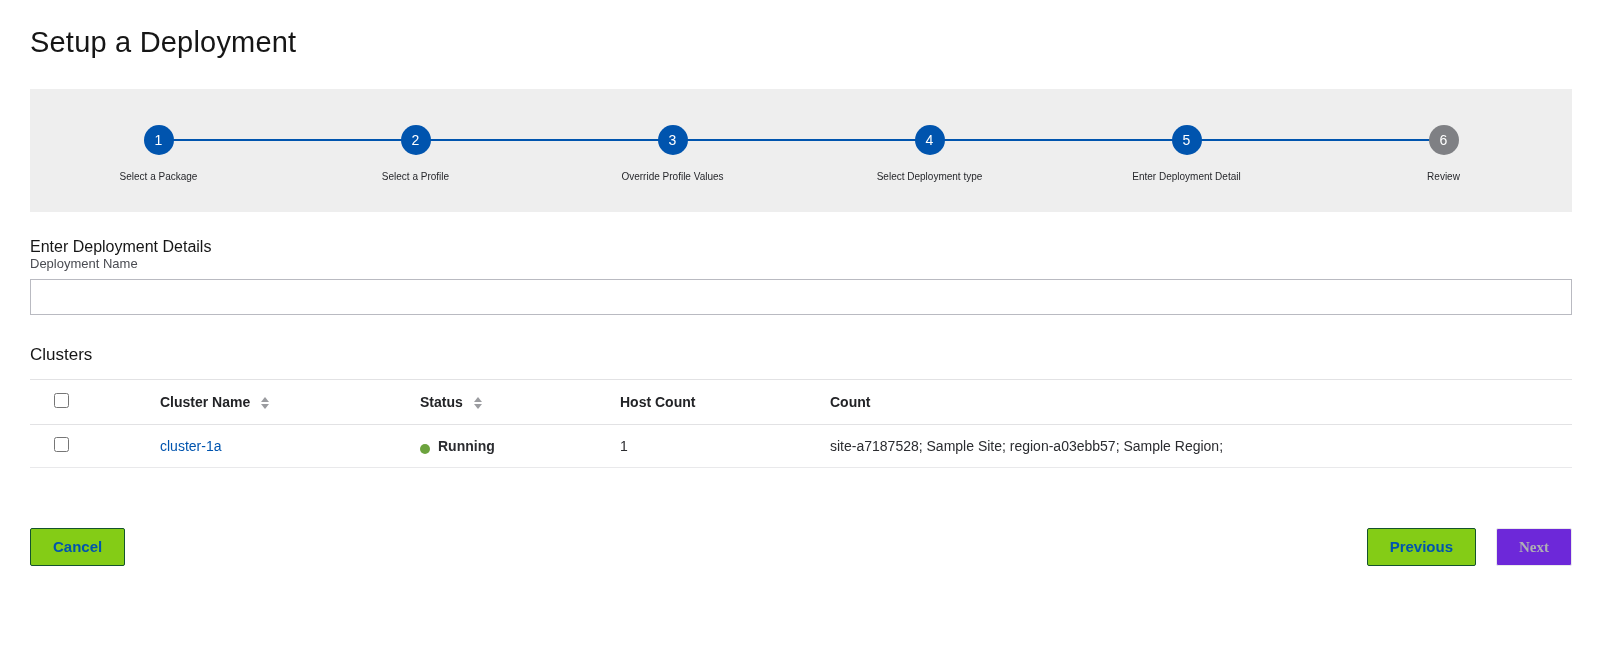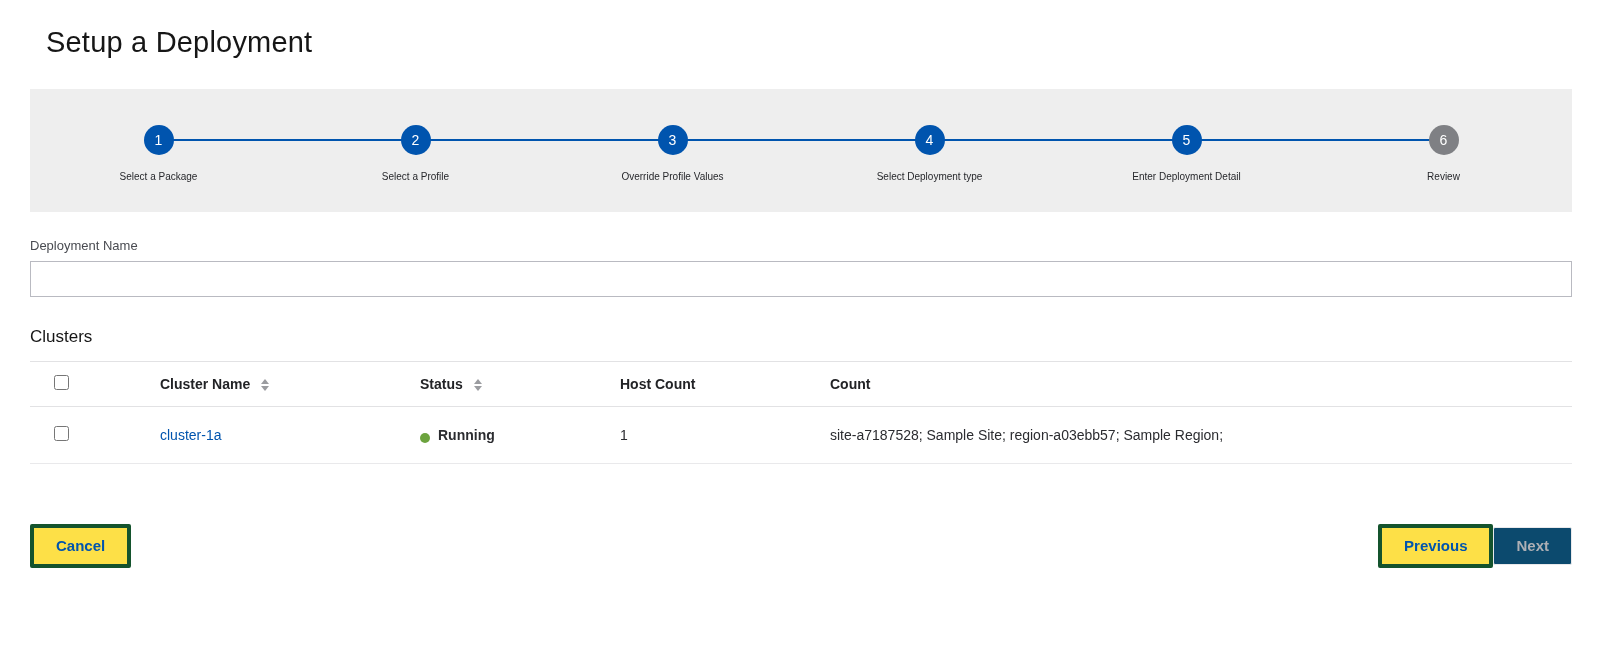--- a/index.html
+++ b/index.html
@@ -10,21 +10,21 @@
     width: 1602px;
     height: 661px;
     overflow: hidden;
   }
   .page { padding: 0 30px; }
 
   h1.page-title {
     font-size: 29px;
     font-weight: 500;
     color: #161616;
-    margin: 26px 0 30px 16px;
+    margin: 26px 0 30px 0;
     letter-spacing: 0.2px;
   }
 
   
   .stepper {
     background: #eeeeee;
     display: flex;
     padding: 36px 0 30px 0;
     margin-bottom: 26px;
   }
@@ -105,21 +105,21 @@
   table.clusters-table thead th {
     text-align: left;
     font-weight: 700;
     color: #222326;
     padding: 13px 8px;
     border-top: 1px solid #e2e2e4;
     border-bottom: 1px solid #e2e2e4;
     white-space: nowrap;
   }
   table.clusters-table td {
-    padding: 19px 8px;
+    padding: 12px 8px;
     border-bottom: 1px solid #e9e9eb;
     color: #2b2c30;
     vertical-align: middle;
   }
   .col-select { width: 122px; padding-left: 24px !important; }
   .col-name   { width: 260px; }
   .col-status { width: 200px; }
   .col-host   { width: 210px; }
   td.cell-select { padding-left: 24px !important; }
   input[type="checkbox"] {
@@ -164,33 +164,35 @@
   .footer {
     display: flex;
     align-items: center;
     margin-top: 60px;
   }
   .btn {
     font-family: "Liberation Sans", sans-serif;
     font-size: 15px;
     font-weight: 700;
     padding: 9px 22px;
-    border: 4px solid #14532d;
-    background: #fde047;
+    border: 1px solid #14532d;
+    background: #84cc16;
     color: #0054ae;
     border-radius: 2px;
     cursor: pointer;
     line-height: 1.2;
   }
   .btn.primary-right { margin-left: auto; }
   .btn.disabled {
-    background: #0c4a6e;
+    background: #6d28d9;
     border: 1px solid #e9e9eb;
     color: #aeafb4;
     cursor: default;
+    margin-left: 20px;
+    font-family: Liberation Serif, serif;
   }
 </style>
 </head>
 <body>
 
 <div class="page">
 
   <h1 class="page-title">Setup a Deployment</h1>
 
   <div class="stepper">
@@ -218,20 +220,21 @@
       <div class="connector"></div>
       <div class="circle">5</div>
       <div class="step-label">Enter Deployment Detail</div>
     </div>
     <div class="step">
       <div class="circle inactive">6</div>
       <div class="step-label">Review</div>
     </div>
   </div>
 
+  <h2 class="section-title">Enter Deployment Details</h2>
 
   <label class="field-label" for="deployment-name">Deployment Name</label>
   <input id="deployment-name" class="text-input" type="text" value="" style="">
 
   <h3 class="clusters-title">Clusters</h3>
 
   <table class="clusters-table">
     <thead>
       <tr>
         <th class="col-select">

